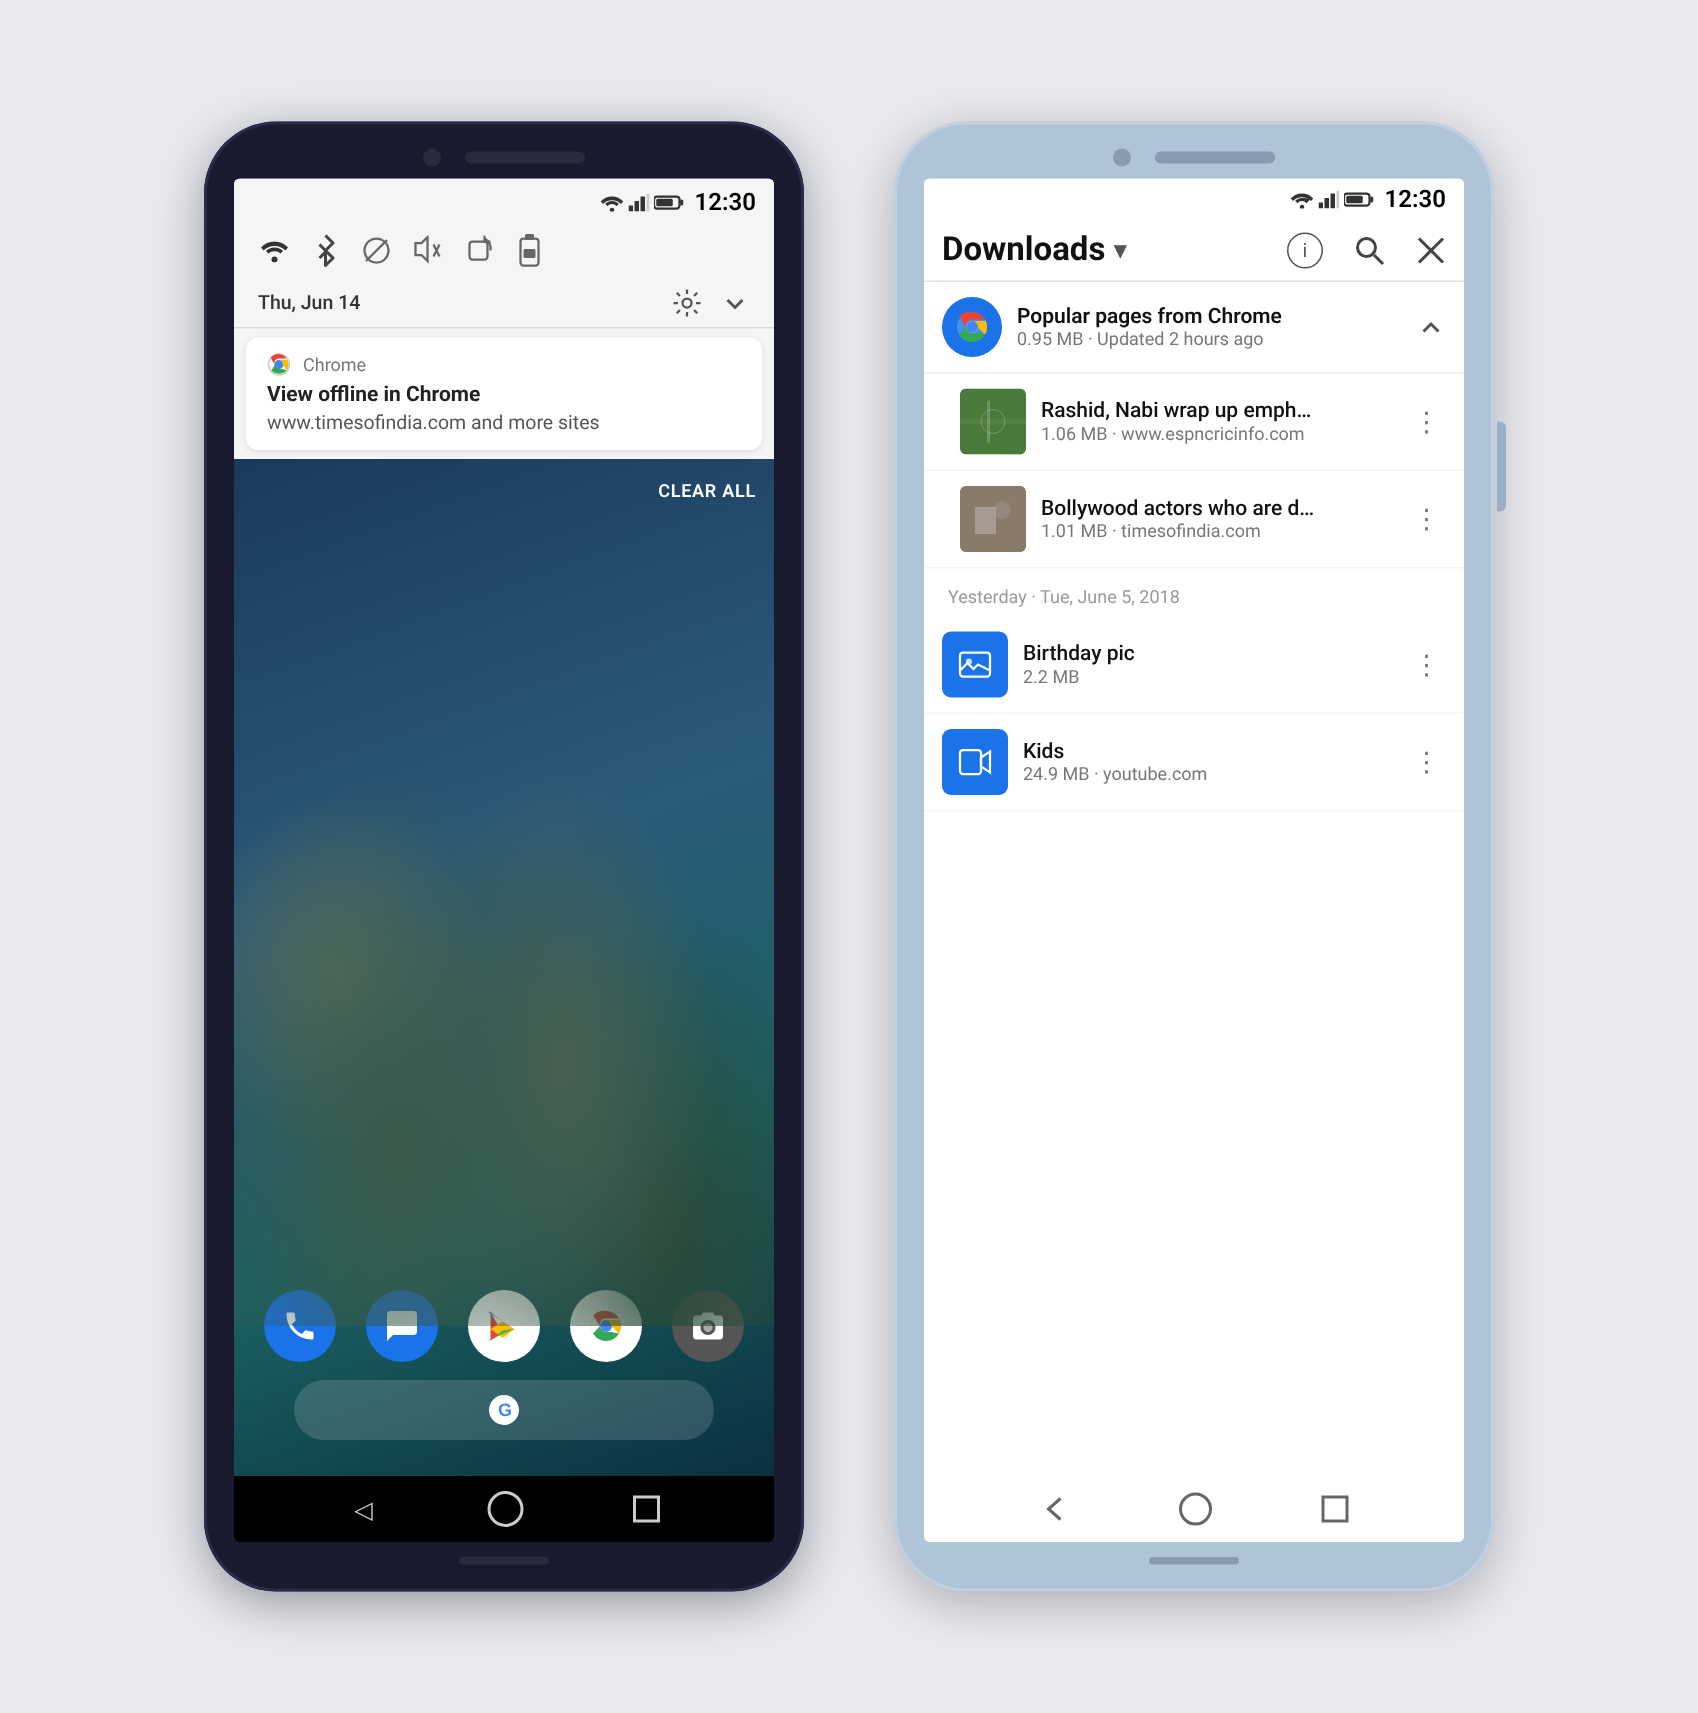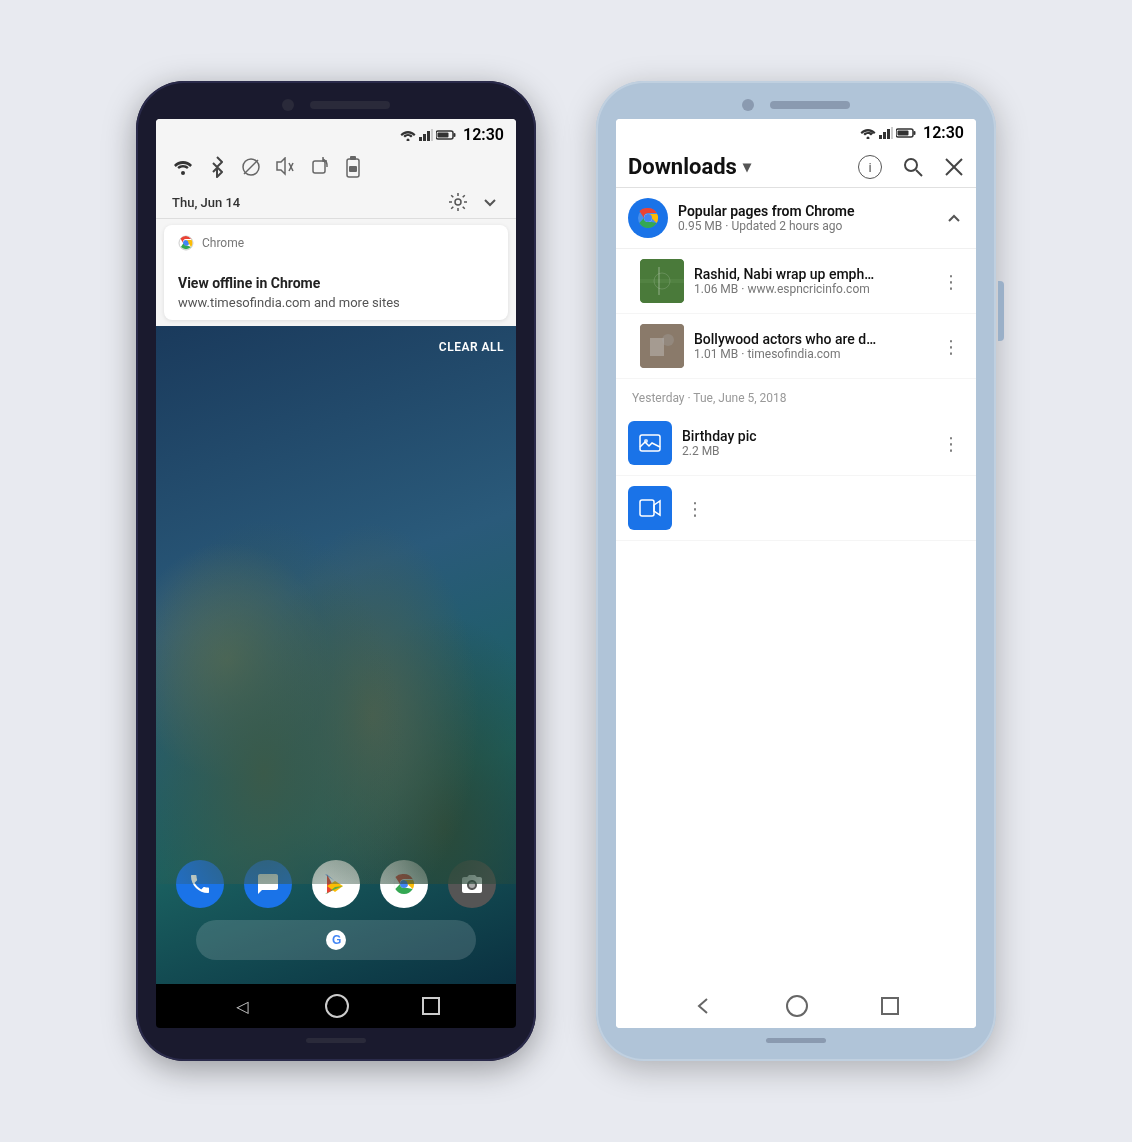--- a/index.html
+++ b/index.html
@@ -164,21 +164,21 @@
       box-shadow: 0 1px 4px rgba(0,0,0,0.1);
       display: flex;
       flex-direction: column;
       gap: 4px;
     }
 
     .notif-app-row {
       display: flex;
       align-items: center;
       gap: 8px;
-      margin-bottom: 20px;
+      margin-bottom: 0;
     }
 
     .notif-app-name {
       font-size: 12px;
       color: #777;
     }
 
     .notif-title {
       font-size: 14px;
       color: #222;
@@ -751,20 +751,24 @@
           <span class="more-icon">⋮</span>
         </div>
 
         <div class="download-item" style="padding-left:12px;">
           <div class="file-icon-blue file-icon-blue-video">
             <svg width="24" height="24" viewBox="0 0 24 24">
               <rect x="2" y="4" width="14" height="16" rx="2" fill="none" stroke="white" stroke-width="1.5"></rect>
               <path d="M16 9l6-4v14l-6-4V9z" stroke="white" stroke-width="1.5" fill="none"></path>
             </svg>
           </div>
+          <div class="download-info">
+            <div class="download-name">Kids</div>
+            <div class="download-meta">24.9 MB · youtube.com</div>
+          </div>
           <span class="more-icon">⋮</span>
         </div>
 
       </div>
 
       <div class="nav-bar nav-bar-light">
 
         <svg width="20" height="20" viewBox="0 0 20 20">
           <path d="M14 3L6 10L14 17" stroke="#666" stroke-width="2" fill="none"></path>
         </svg>

